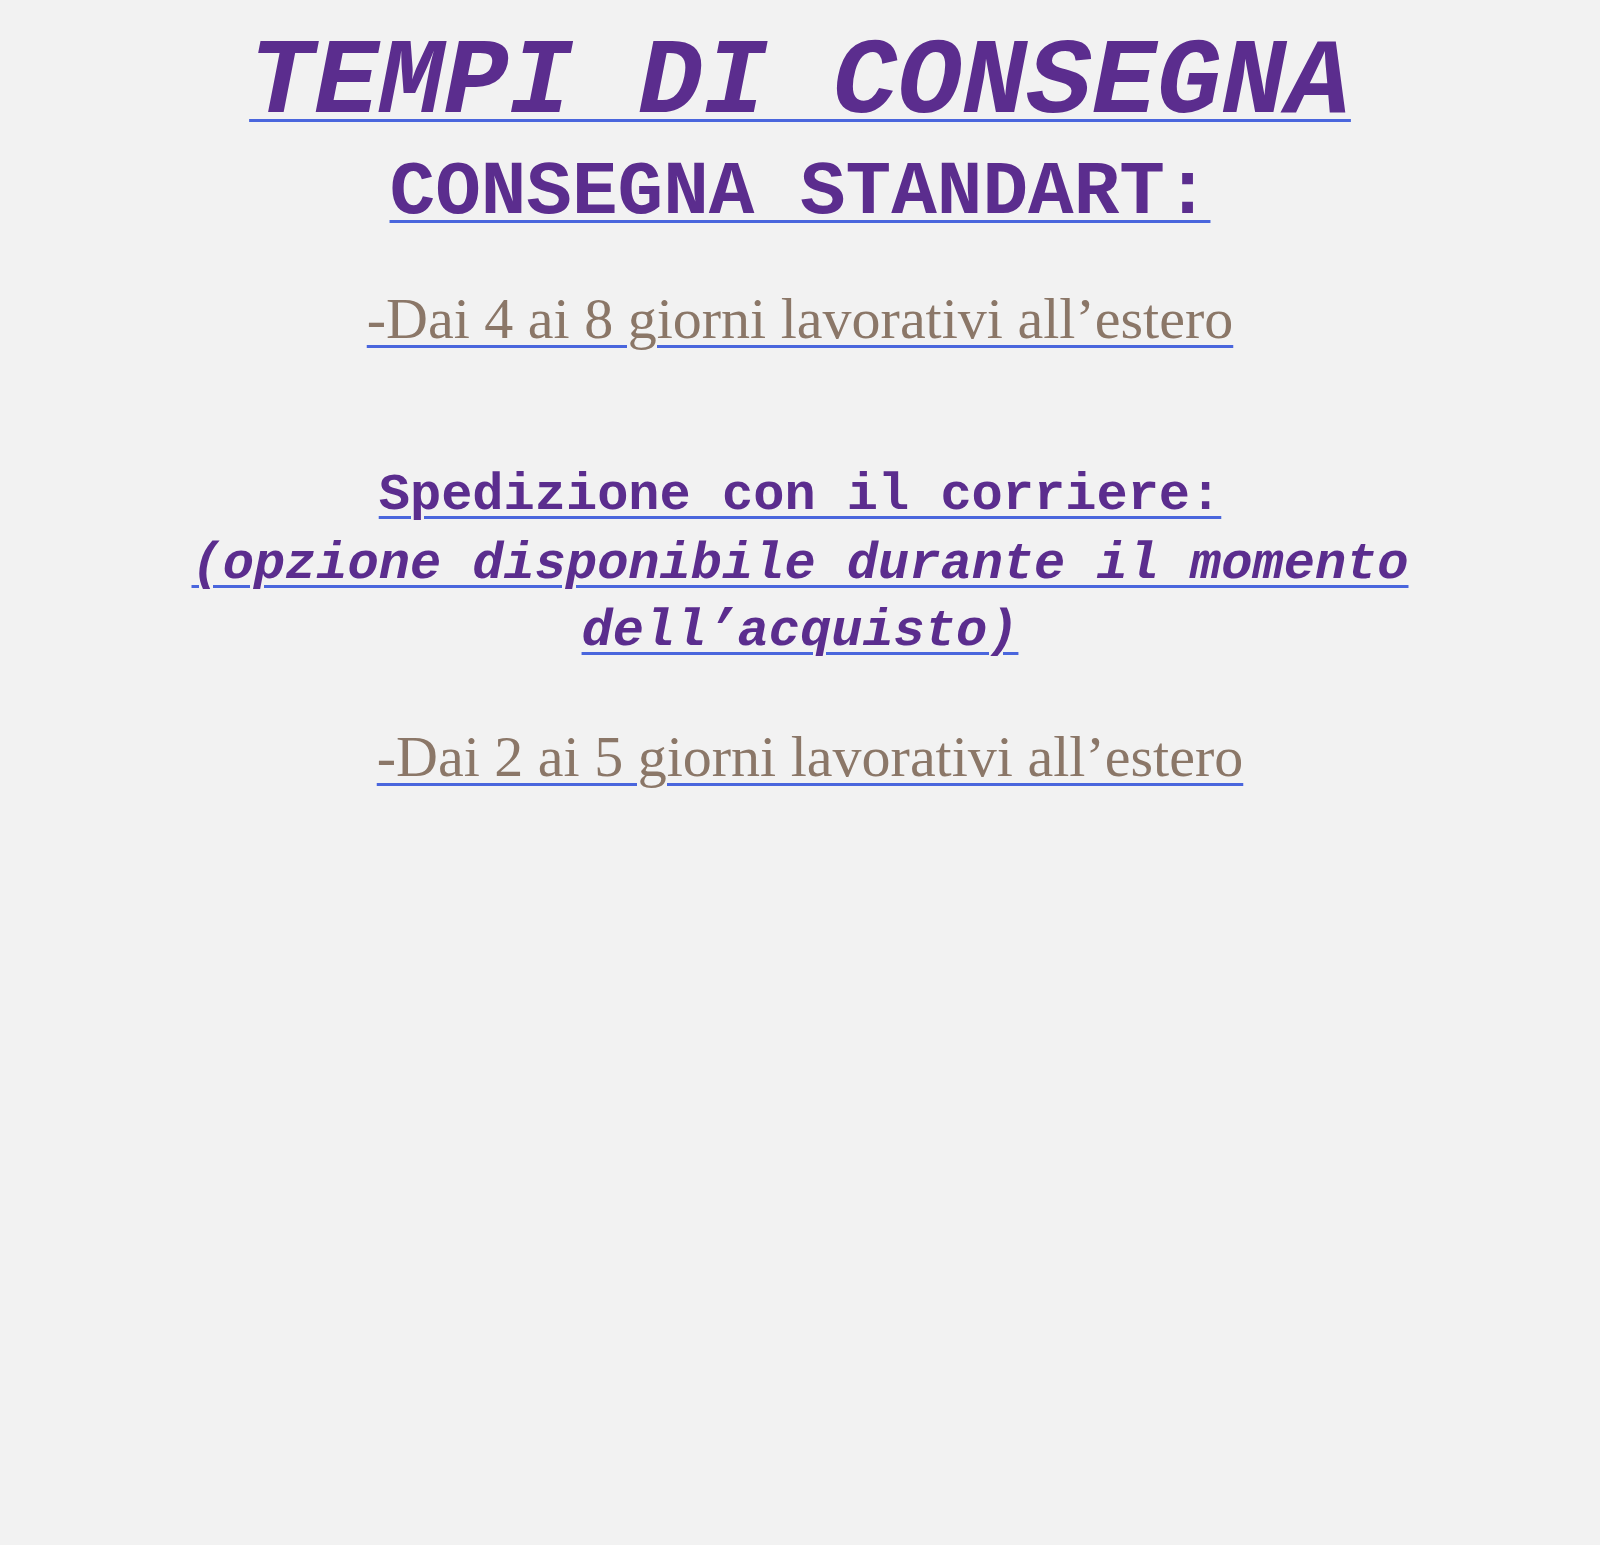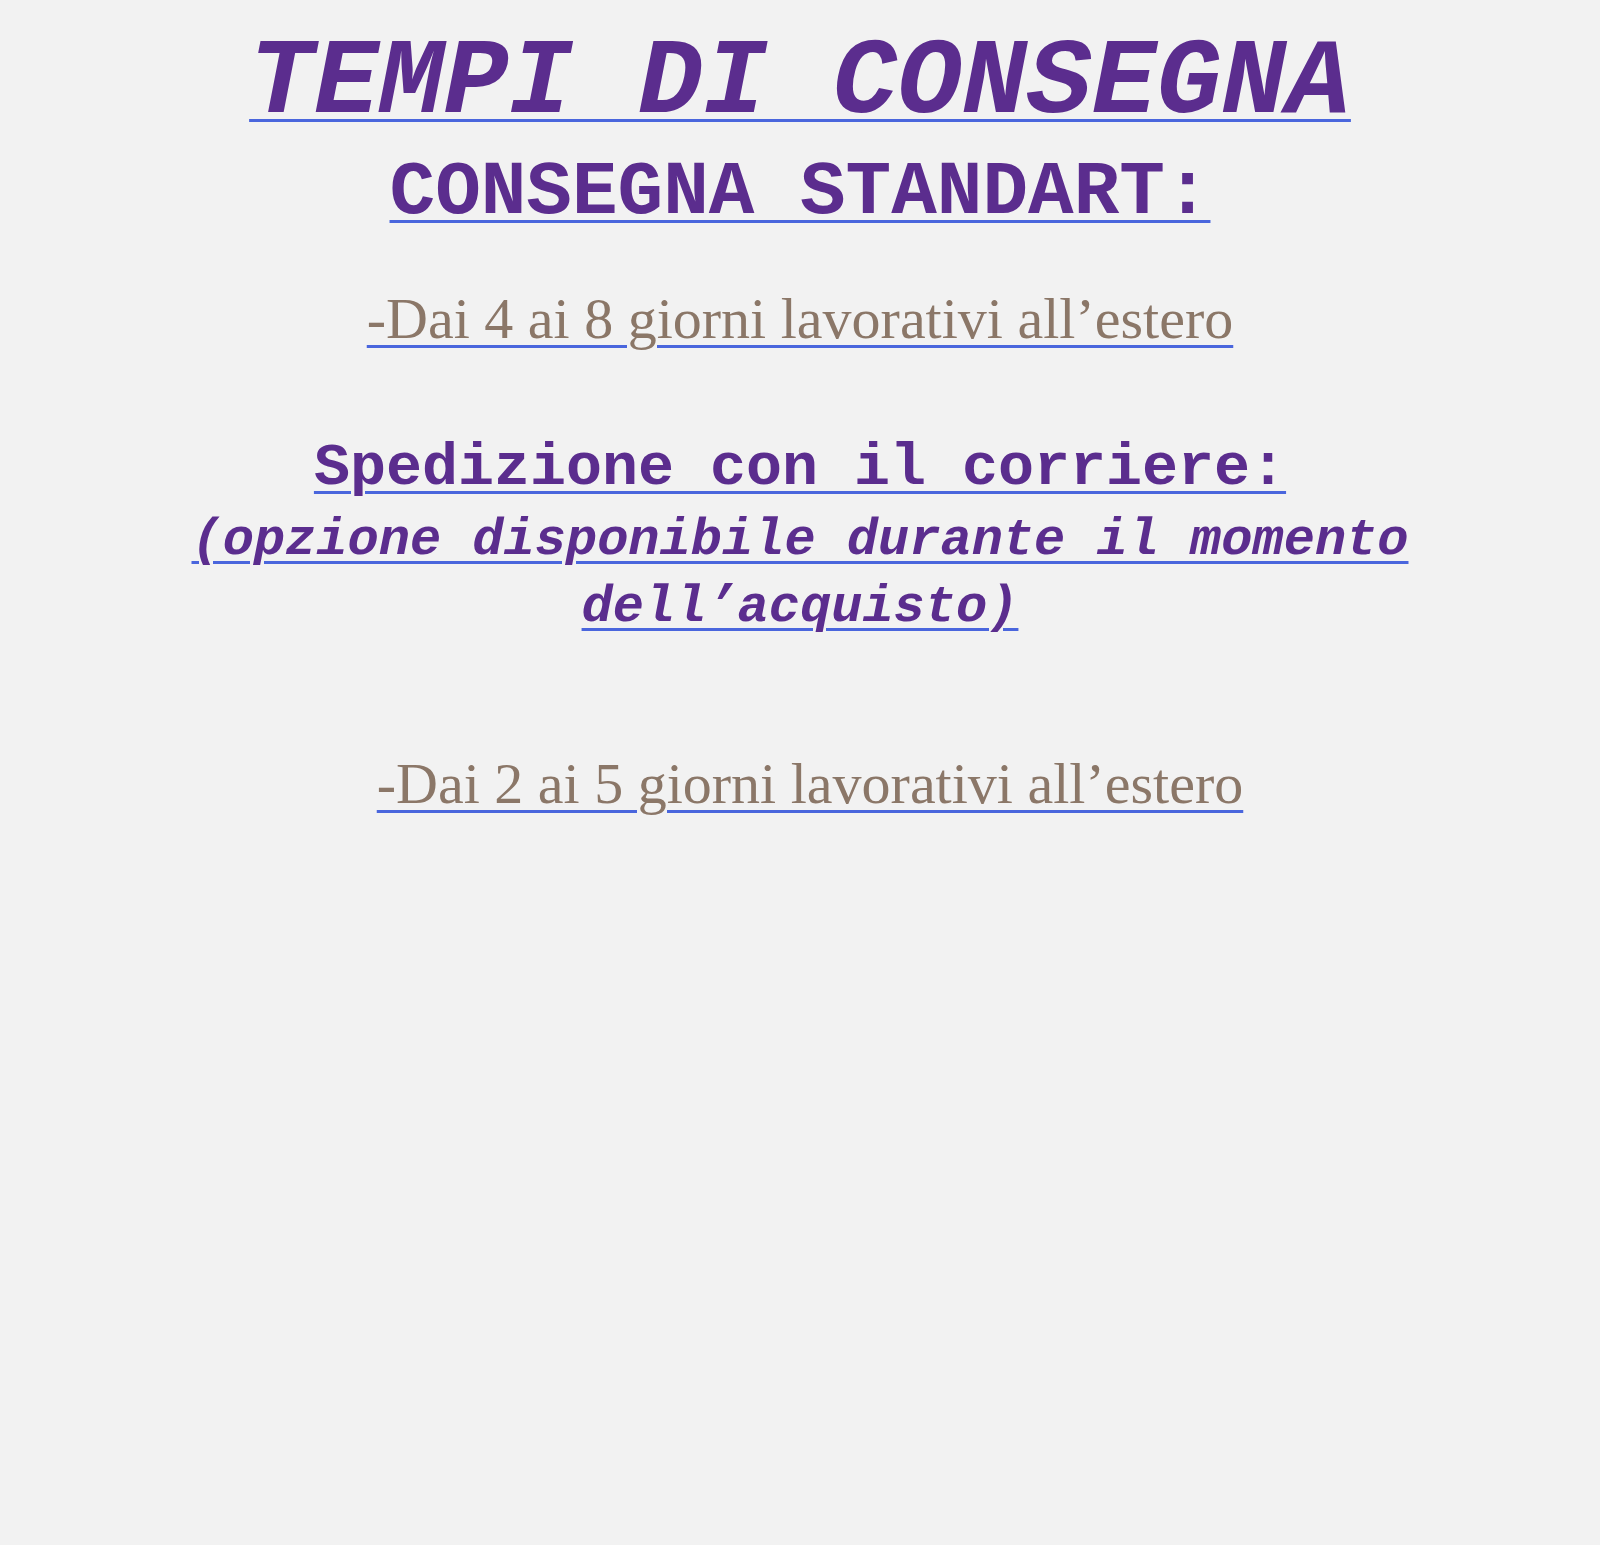--- a/index.html
+++ b/index.html
@@ -44,24 +44,24 @@
     font-family: "Liberation Serif", "DejaVu Serif", serif;
     font-weight: normal;
     color: #8b7768;
     font-size: 58px;
     line-height: 1.12;
     margin: 0;
   }
   .item-1 { margin-top: 106px; }
   .item-2 { margin-top: 53px; }
   .item-3 { margin-top: 82px; }
-  .item-4 { margin-top: 111px; padding-left: 20px; }
+  .item-4 { margin-top: 60px; padding-left: 20px; }
   .courier-heading {
-    margin: 86px 0 0 0;
-    font-size: 60px;
+    margin: 118px 0 0 0;
+    font-size: 52px;
     line-height: 1.0;
   }
   .courier-note {
     margin: 10px auto 0 auto;
     max-width: 1300px;
     font-size: 52px;
     line-height: 1.28;
     font-style: italic;
   }
 </style>

